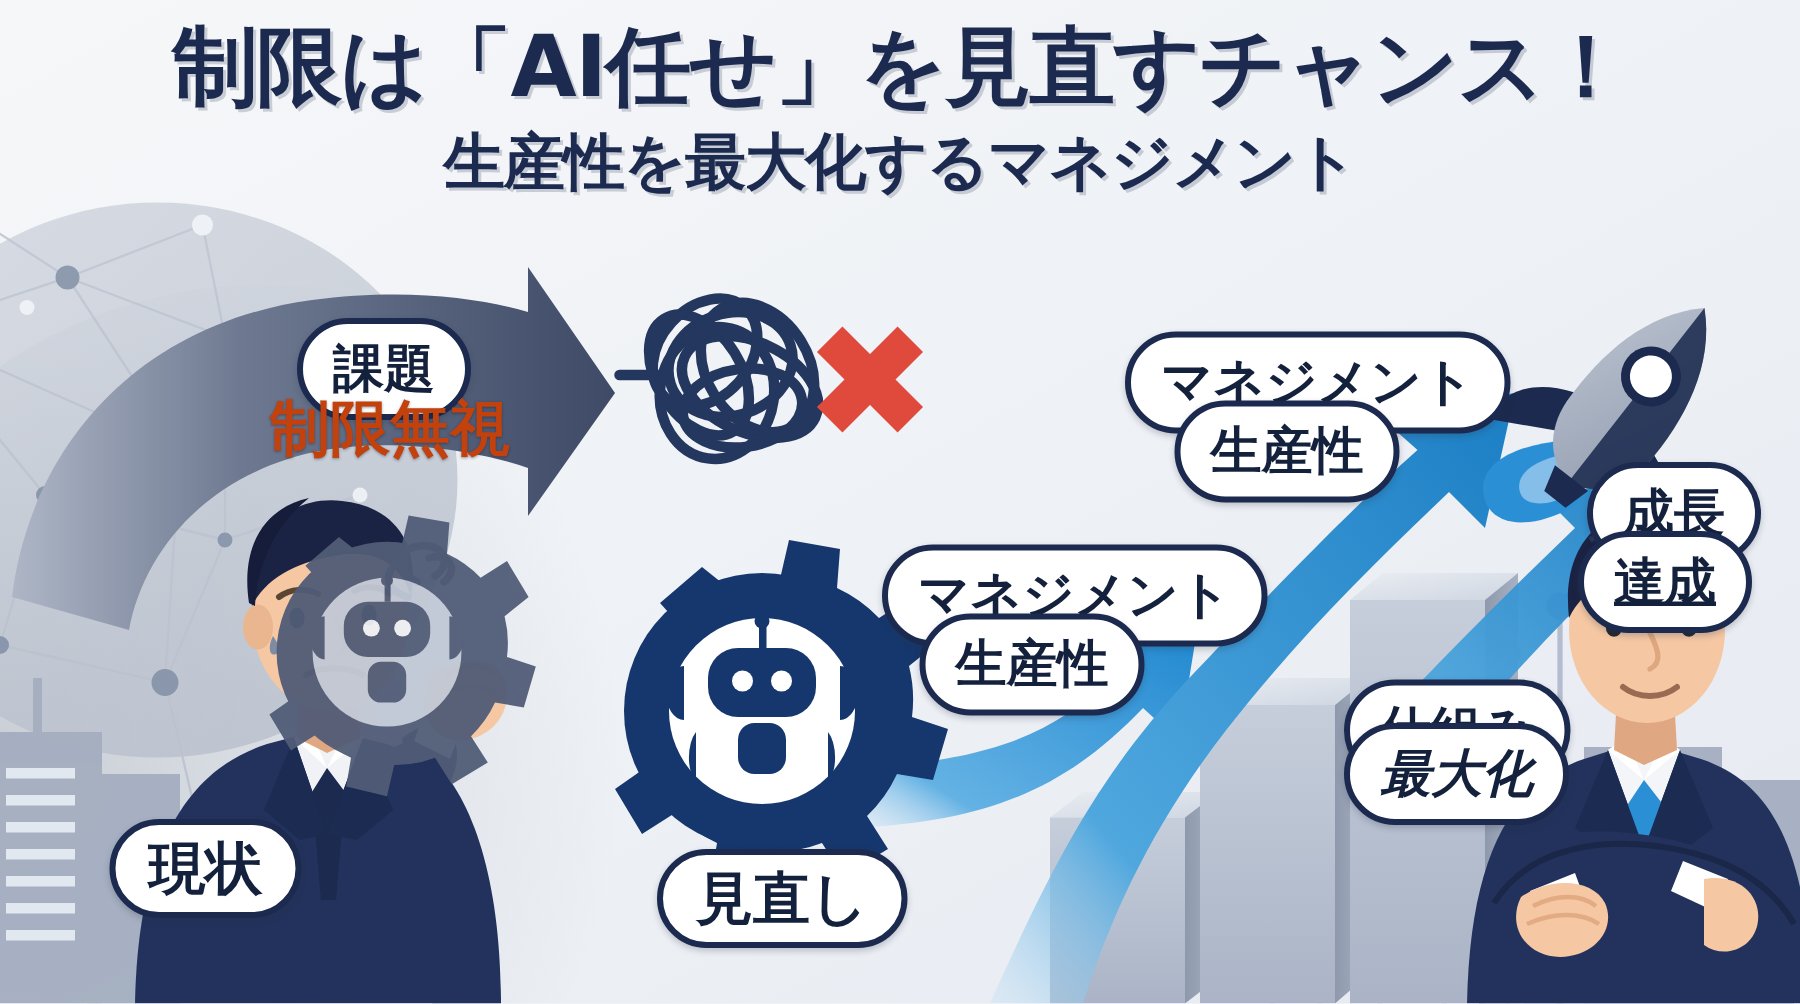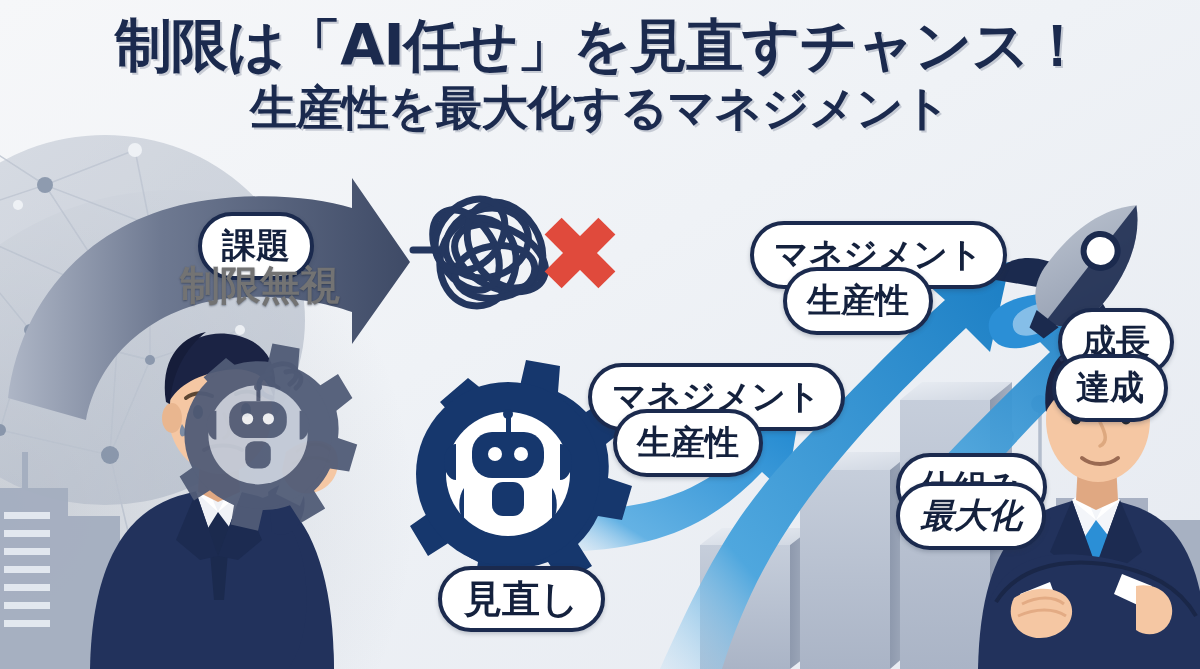--- a/index.html
+++ b/index.html
@@ -17,35 +17,35 @@
     z-index:40;pointer-events:none;
   }
   #title .line{
     display:block;color:#1b2a4e;font-weight:bold;
     font-family:"DejaVu Sans","Liberation Sans",sans-serif;
     letter-spacing:-1px;
     text-shadow:2px 2px 0 rgba(120,130,150,.35);
     white-space:nowrap;
   }
   #title .l1{font-size:57px;line-height:62px;}
-  #title .l2{font-size:47px;line-height:64px;}
+  #title .l2{font-size:41px;line-height:64px;}
   
   .pill{
     position:absolute;display:flex;align-items:center;justify-content:center;
     background:#ffffff;border:4px solid #1b2a4e;border-radius:999px;
     color:#14213d;font-weight:bold;
     font-family:"DejaVu Sans","Liberation Sans",sans-serif;
     box-shadow:0 2px 4px rgba(40,50,70,.25);
     white-space:nowrap;z-index:30;
   }
   .pill.md{font-size:34px;height:52px;padding:4px 20px;}
   .pill.lg{font-size:38px;height:58px;padding:0 22px;}
   
   .plaintext{
-    position:absolute;color:#737373;font-weight:bold;
+    position:absolute;color:#c2410c;font-weight:bold;
     font-family:Liberation Sans, sans-serif;
     white-space:nowrap;z-index:30;
     text-shadow:0 1px 2px rgba(20,30,50,.45);
   }
 </style>
 </head>
 <body>
 
 <div id="stage">
 
@@ -452,28 +452,29 @@
   <div id="title">
     <span class="line l1">制限は「AI任せ」を見直すチャンス！</span>
     <span class="line l2">生産性を最大化するマネジメント</span>
   </div>
 
   <div class="pill md" style="left:198px;top:212px;">課題</div>
 
   <div class="plaintext" style="left:180px;top:258px;font-size:40px;">制限無視</div>
 
 
+  <div class="pill lg" style="left:73px;top:546px;">現状</div>
 
   <div class="pill lg" style="left:438px;top:546px;margin-top:20px;">見直し</div>
 
   <div class="pill md" style="left:588px;top:363px;">マネジメント</div>
   <div class="pill md" style="left:613px;top:409px;">生産性</div>
 
   <div class="pill md" style="left:750px;top:221px;">マネジメント</div>
   <div class="pill md" style="left:783px;top:267px;">生産性</div>
 
   <div class="pill md" style="left:896px;top:436px;margin-top:17px;">仕組み</div>
   <div class="pill md" style="left:896px;top:482px;font-style:italic;">最大化</div>
 
   <div class="pill md" style="left:1058px;top:308px;font-family:Liberation Serif, serif;">成長</div>
-  <div class="pill md" style="left:1052px;top:354px;">達成</div>
+  <div class="pill md" style="left:1052px;top:354px;text-decoration:underline;">達成</div>
 
 </div>
 
 </body></html>

